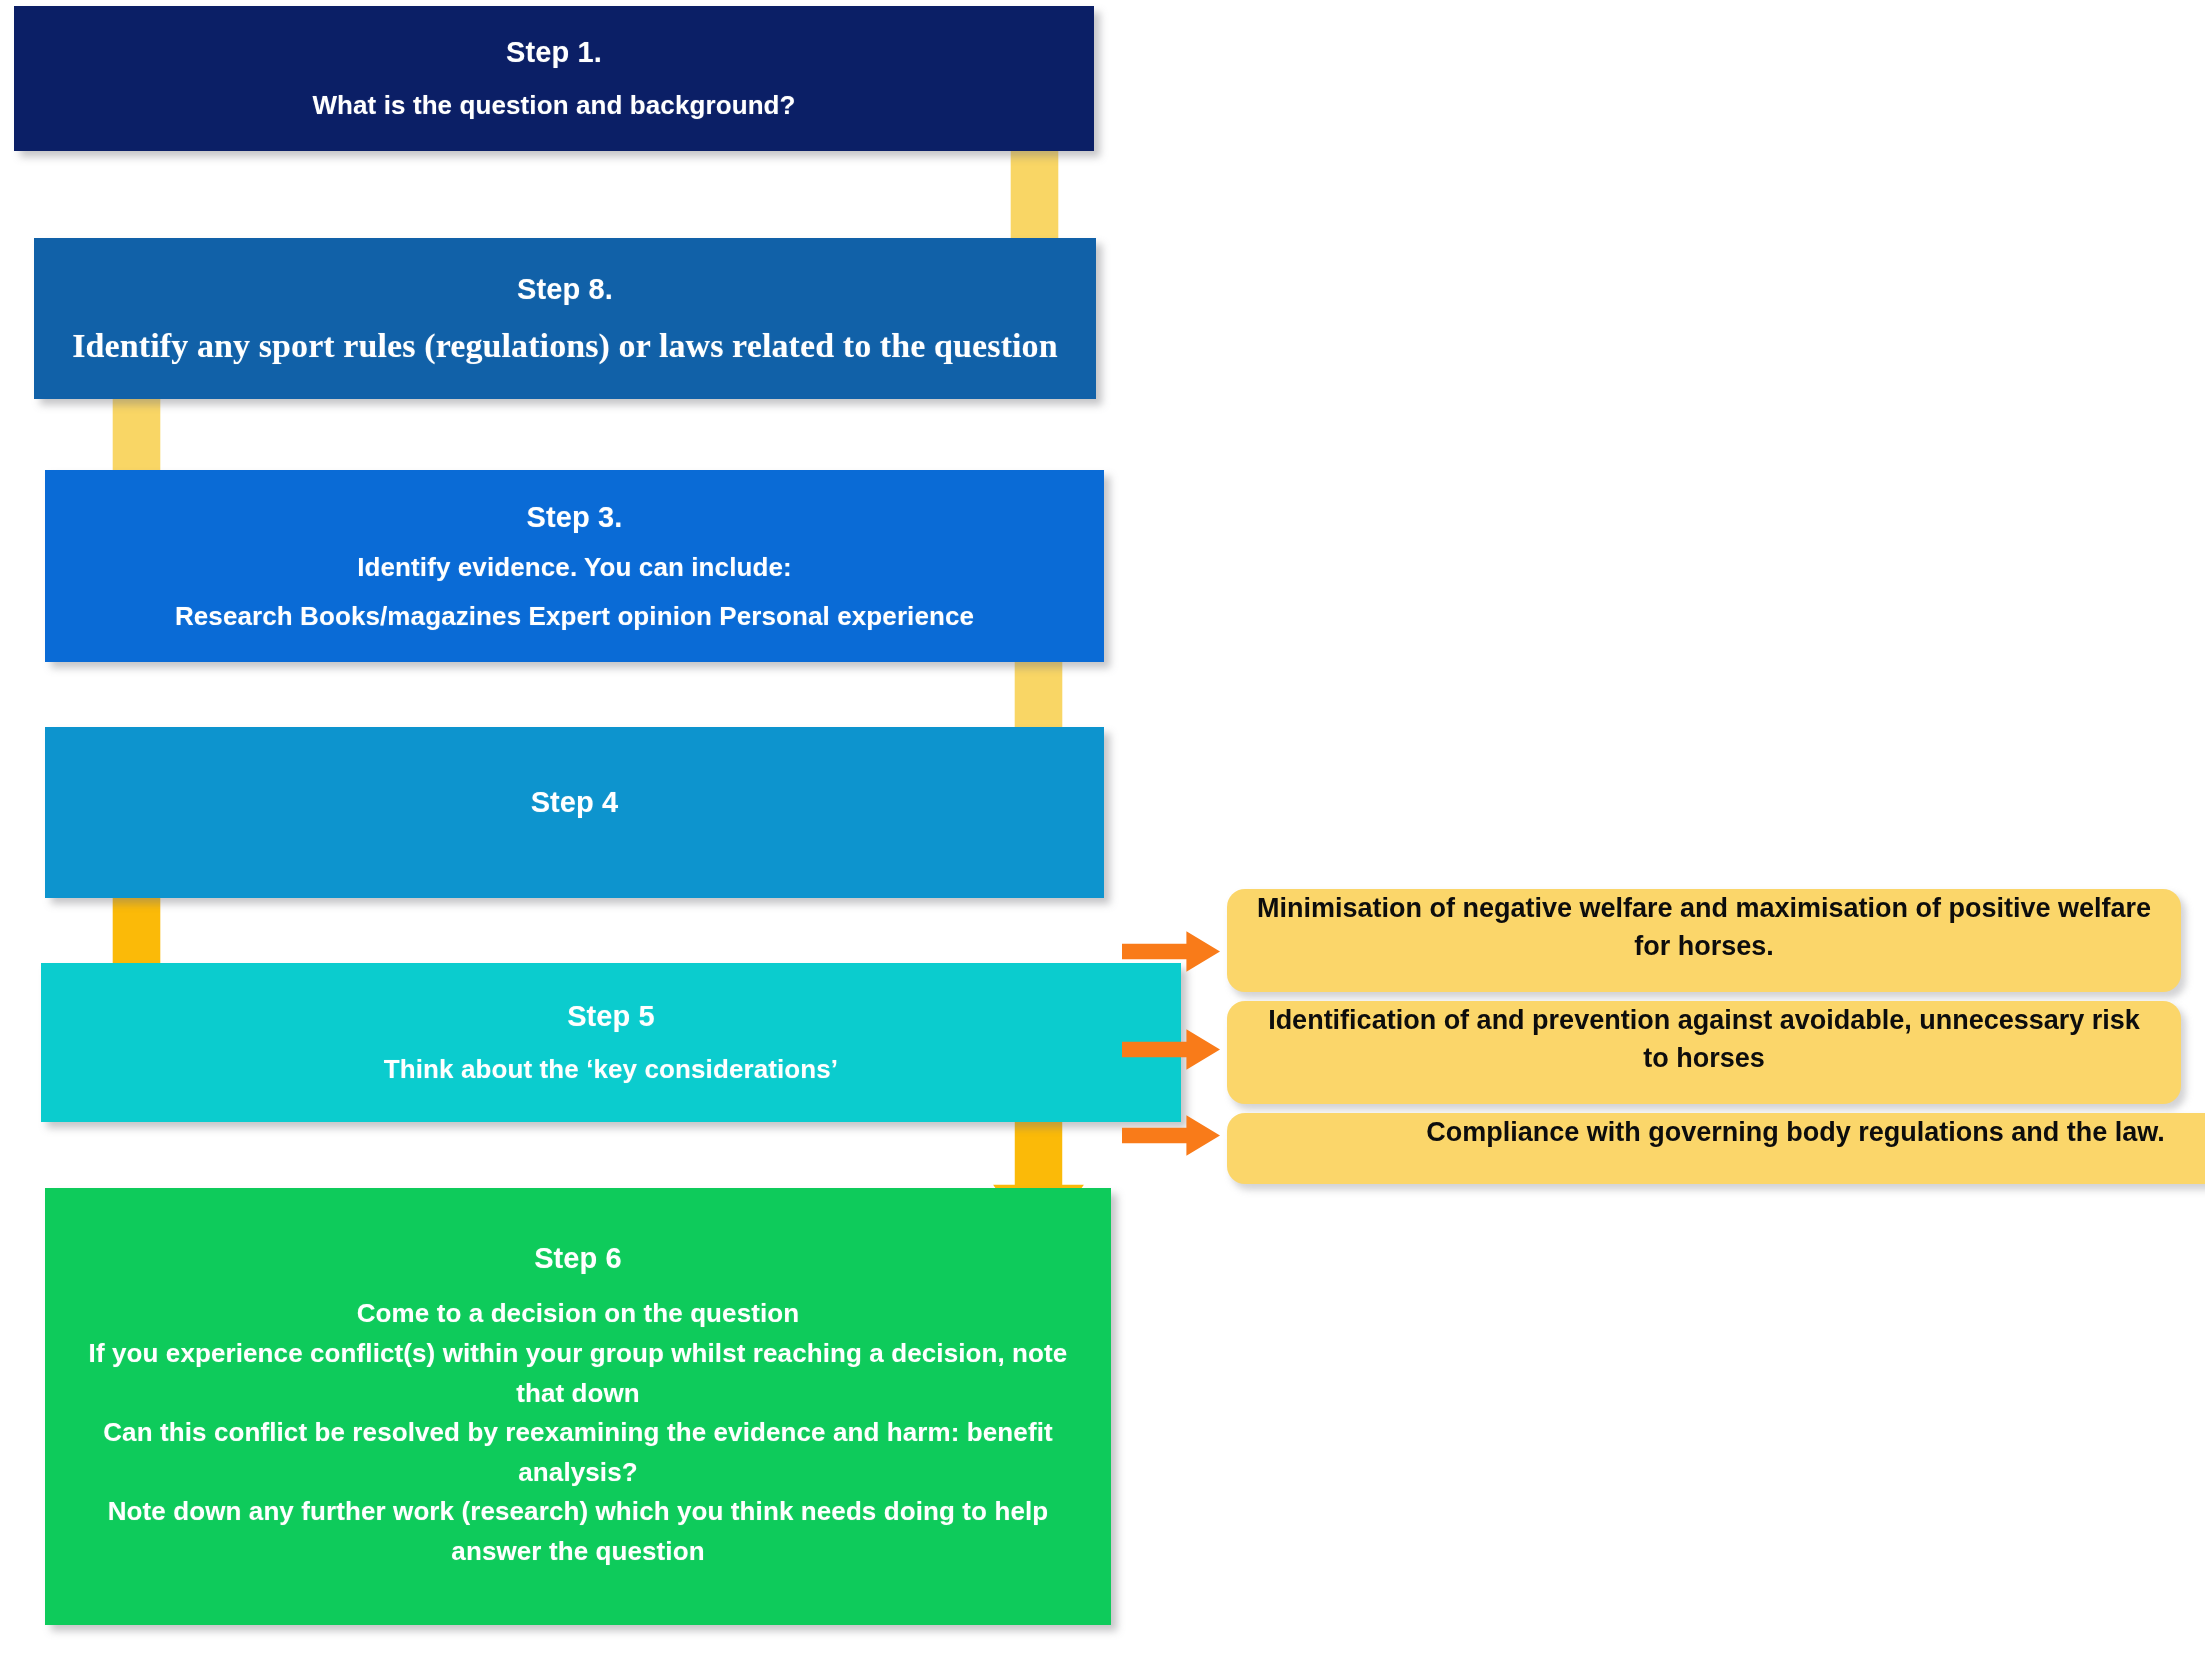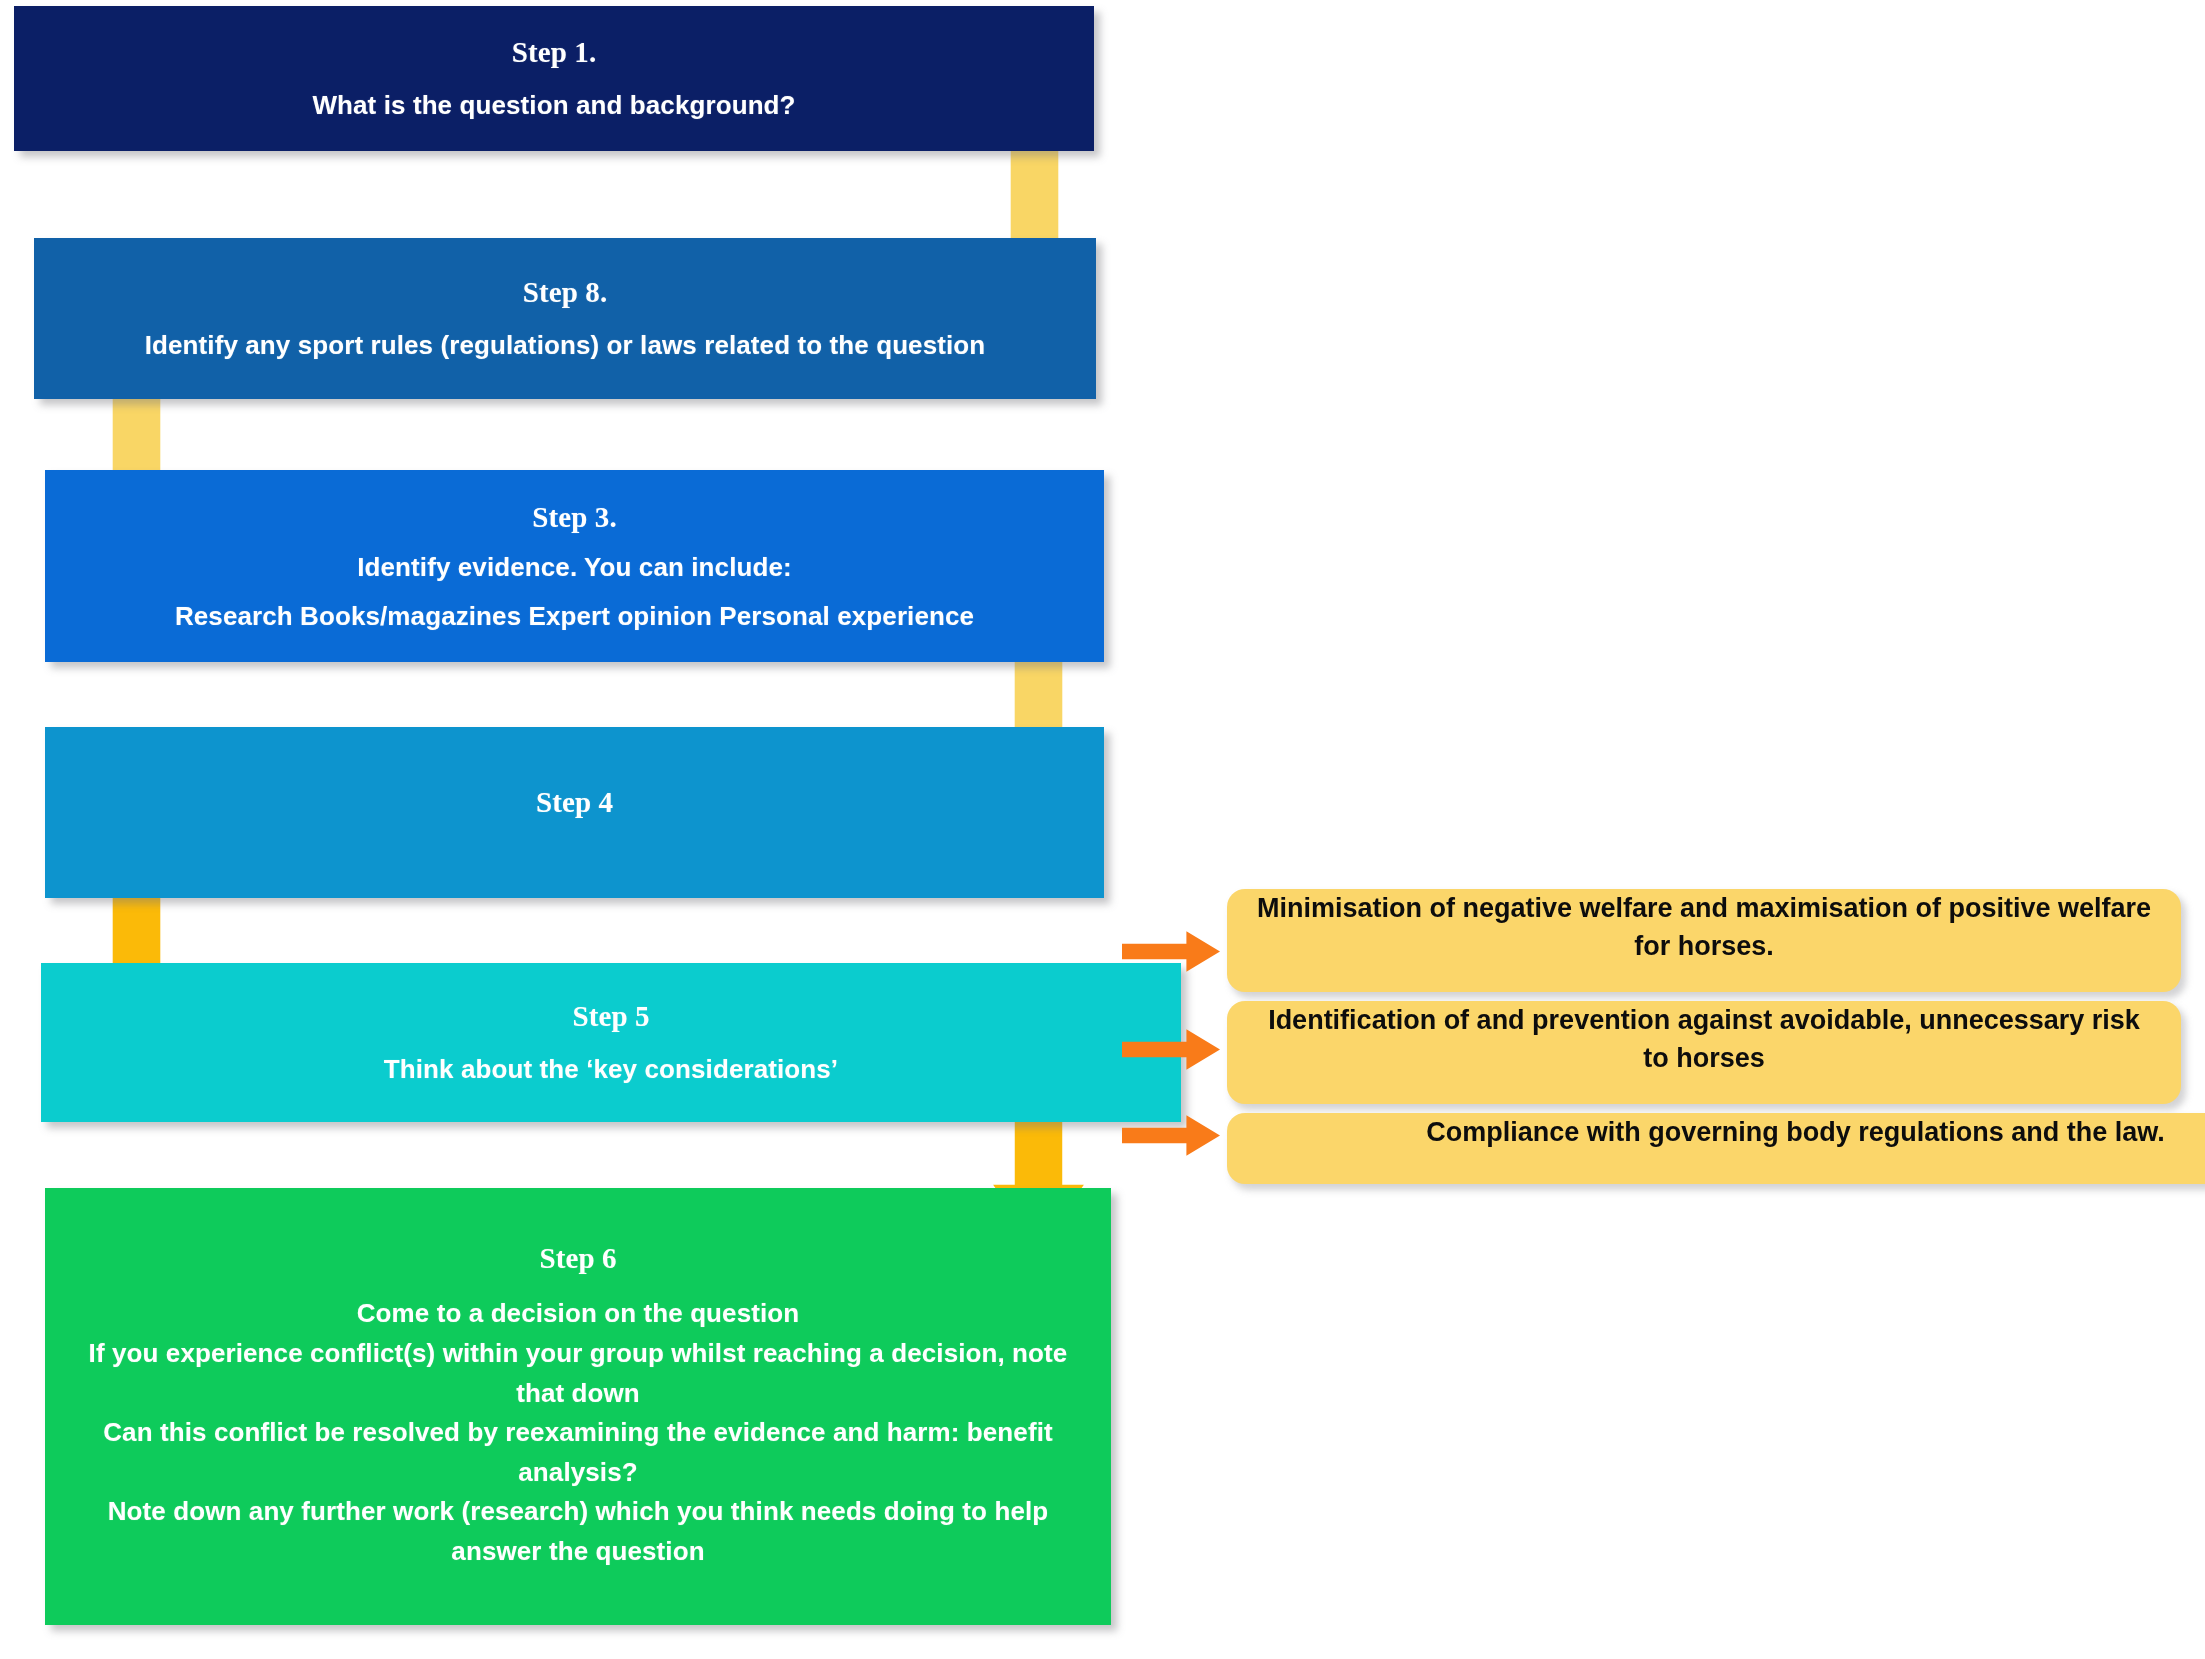--- a/index.html
+++ b/index.html
@@ -19,21 +19,21 @@
     box-shadow:6.3px 6.3px 7.7px rgba(120,120,125,.42);
     z-index:3;
     padding:0 18px;
   }
   .step .ln{
     display:block;width:100%;
     font-weight:bold;
     letter-spacing:0.1px;
     text-shadow:0 0 1.4px rgba(255,255,255,.25);
   }
-  .step .ln.title{margin-bottom:21px;font-family:Liberation Serif, serif;}
+  .step .ln.title{margin-bottom:21px;}
 
   
   .keybox{
     position:absolute;
     box-sizing:border-box;
     background:#FBD濃;
     border-radius:18px;
     display:flex;justify-content:center;
     text-align:center;
     color:#0d0d0d;
@@ -87,21 +87,21 @@
     </svg>
   </div>
 
   <div class="step" style="left:14px;top:5.6px;width:1080px;height:145px;background:#0B1F66;">
     <span class="ln title" style="font-size:29px;">Step 1.</span>
     <span class="ln" style="font-size:26px;">What is the question and background?</span>
   </div>
 
   <div class="step" style="left:34px;top:238px;width:1062px;height:161px;background:#1161A8;">
     <span class="ln title" style="font-size:29px;">Step 8.</span>
-    <span class="ln" style="font-size:26px;">Identify any sport rules (regulations) or laws related to the question</span>
+    <span class="ln" style="font-size:34px;font-family:Liberation Serif, serif;">Identify any sport rules (regulations) or laws related to the question</span>
   </div>
 
   <div class="step" style="left:45px;top:470px;width:1059px;height:192px;background:#0A6BD6;">
     <span class="ln title" style="font-size:29px;margin-bottom:18px;">Step 3.</span>
     <span class="ln" style="font-size:26px;margin-bottom:18px;">Identify evidence. You can include:</span>
     <span class="ln" style="font-size:26px;">Research   Books/magazines   Expert opinion  Personal experience</span>
   </div>
 
   <div class="step" style="left:45px;top:727px;width:1059px;height:171px;background:#0D94CE;">
     <span class="ln title" style="font-size:29px;">Step 4</span>

